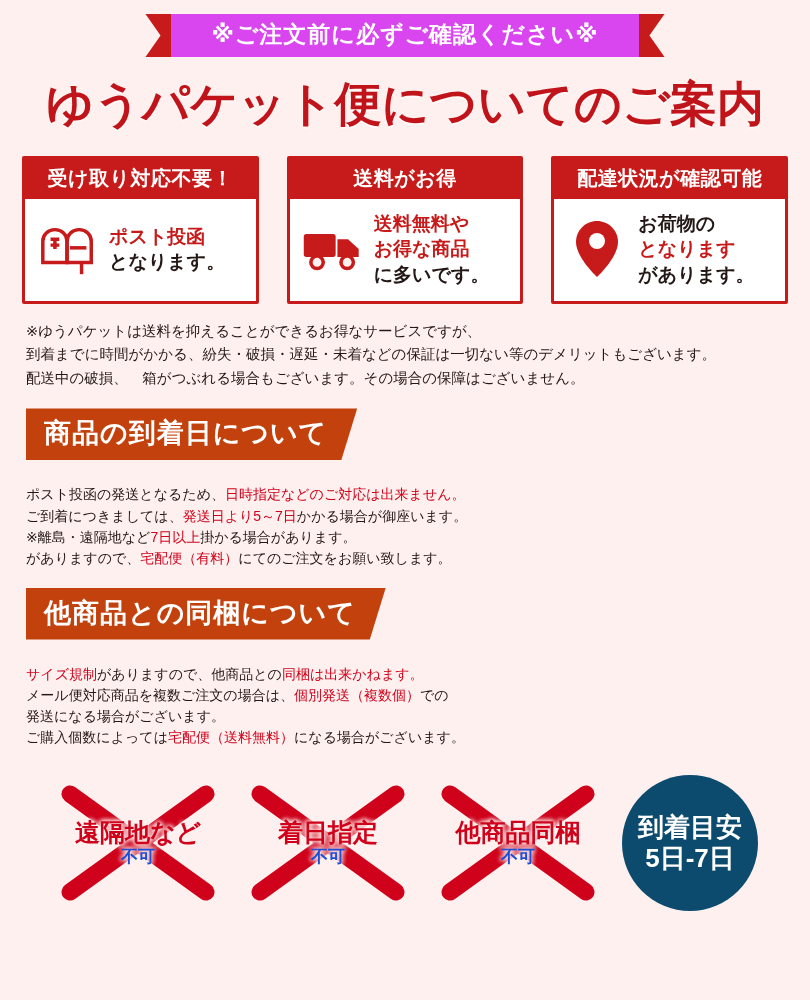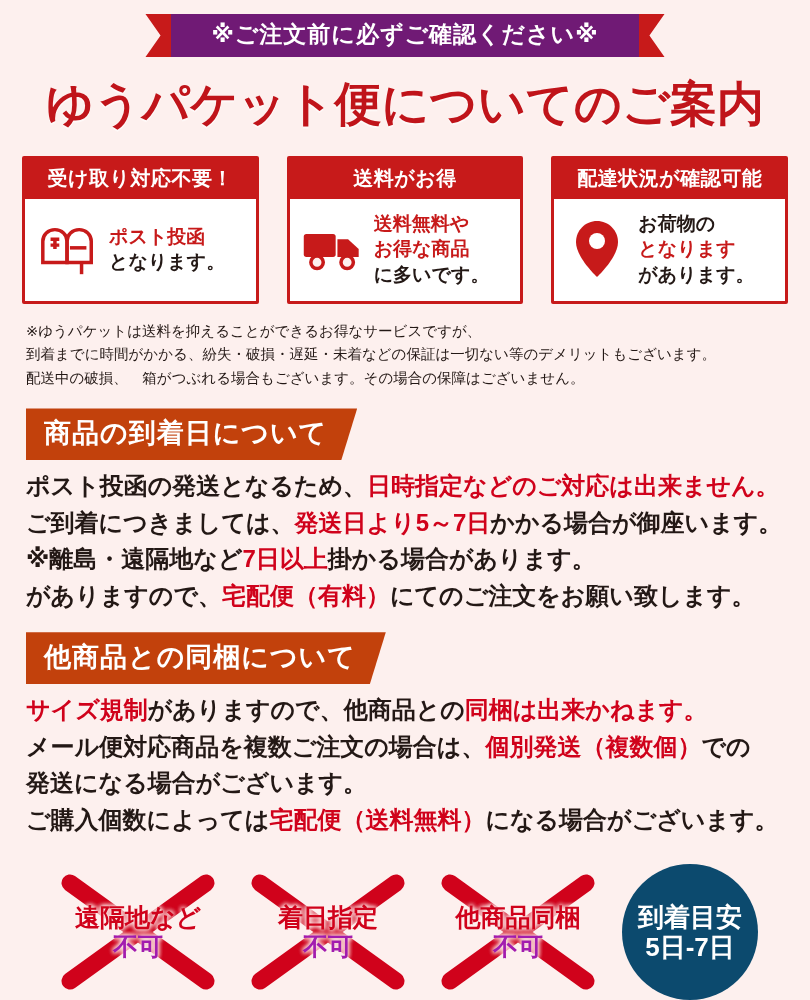--- a/index.html
+++ b/index.html
@@ -20,21 +20,21 @@
   }
 
   
   .header { padding-top: 14px; }
   .ribbon-wrap {
     display: flex;
     justify-content: center;
   }
   .ribbon {
     position: relative;
-    background: #701a75;
+    background: #d946ef;
     color: #ffffff;
     font-size: 23px;
     font-weight: bold;
     letter-spacing: 1px;
     padding: 9px 46px 11px 46px;
     text-align: center;
     line-height: 1;
   }
   .ribbon::before,
   .ribbon::after {
@@ -123,23 +123,23 @@
     position: relative;
     background: #c2410c;
     color: #fff;
     font-size: 27px;
     font-weight: bold;
     padding: 7px 30px 9px 18px;
     letter-spacing: 1px;
     clip-path: polygon(0 0, 100% 0, calc(100% - 16px) 100%, 0 100%);
   }
   .sec-body {
-    margin-top: 8px;
-    font-size: 24px;
-    font-weight: bold;
+    margin-top: 24px;
+    font-size: 14px;
+    font-weight: normal;
     line-height: 1.52;
     color: #231815;
   }
   .sec-body .hl { color: #d0021b; }
   .sec-body .line { white-space: nowrap; }
 
   
   .badges {
     display: flex;
     justify-content: center;
@@ -168,23 +168,23 @@
     z-index: 2;
     color: #d0021b;
     font-weight: bold;
     font-size: 25px;
     line-height: 1.18;
     text-shadow: 0 0 5px #fdf0ee, 0 0 5px #fdf0ee, 0 0 5px #fdf0ee;
   }
   .badge-sub {
     position: relative;
     z-index: 2;
-    color: #a21caf;
-    font-weight: bold;
-    font-size: 25px;
+    color: #1d4ed8;
+    font-weight: bold;
+    font-size: 17px;
     line-height: 1.18;
     text-shadow: 0 0 5px #fdf0ee, 0 0 5px #fdf0ee, 0 0 5px #fdf0ee;
   }
   .badge.circle {
     width: 136px;
     height: 136px;
     border-radius: 50%;
     background: #0c4a6e;
   }
   .badge.circle .badge-text,

